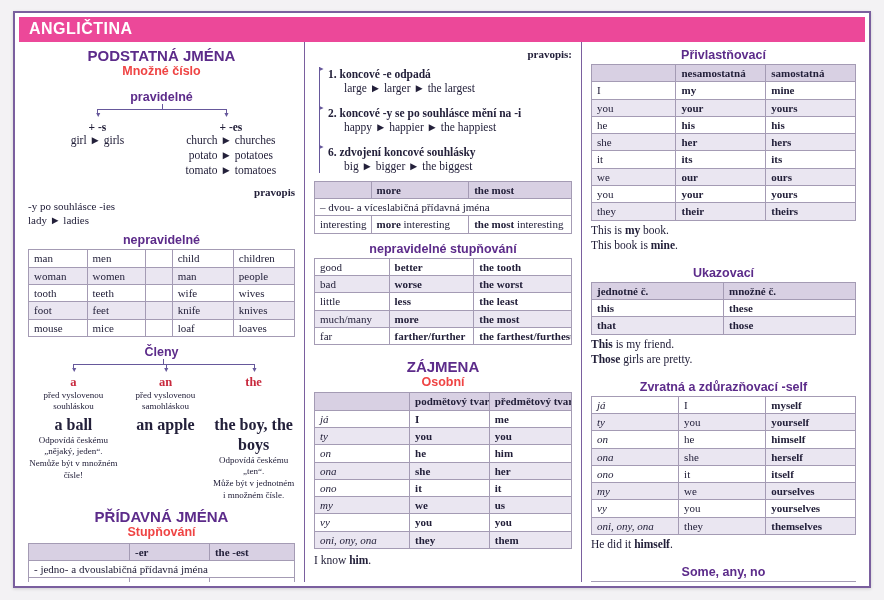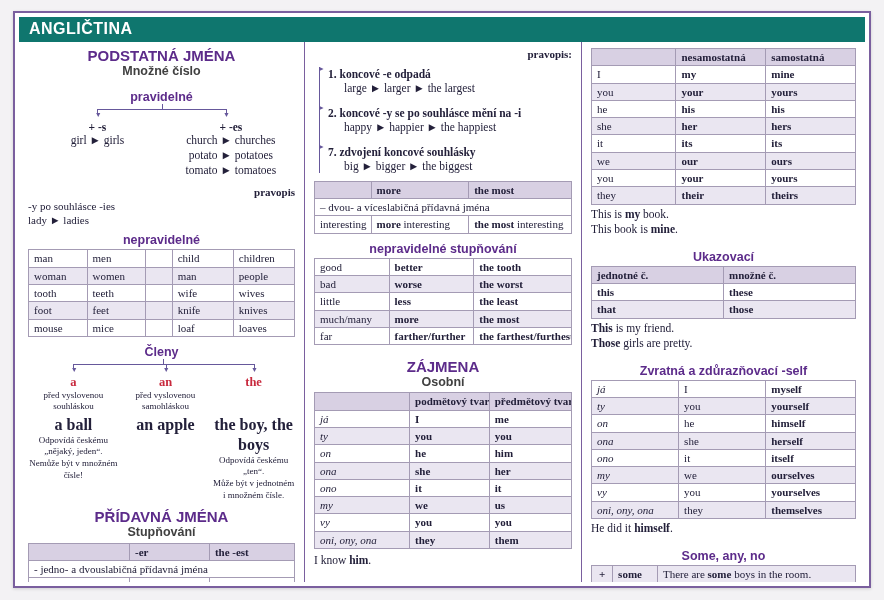--- a/index.html
+++ b/index.html
@@ -13,34 +13,34 @@
   }
   .sheet {
     position: absolute; left: 13px; top: 11px; width: 858px; height: 577px;
     background: #fff;
     border: 2px solid #7a5f9e;
     box-shadow: 0 1px 3px rgba(0,0,0,.15);
     padding: 4px;
     display: flex; flex-direction: column;
   }
   .titlebar {
-    background: #0f766e; color: #fff;
+    background: #ec4899; color: #fff;
     font-family: "Liberation Sans", sans-serif;
     font-weight: bold; font-size: 16px; letter-spacing: .5px;
     padding: 3px 10px 4px; flex: 0 0 auto;
   }
   .content { flex: 1 1 auto; display: flex; overflow: hidden; }
   .col { padding: 6px 9px; overflow: hidden; }
   .col-left   { width: 285px; }
   .col-middle { width: 277px; border-left: 1px solid #7a5f9e; }
   .col-right  { flex: 1; border-left: 1px solid #7a5f9e; }
 
   .h1 { font-family:"Liberation Sans",sans-serif; font-weight:bold; color:#5c2b8a;
         font-size: 15px; text-align:center; line-height:1.1; }
-  .h2 { font-family:"Liberation Sans",sans-serif; font-weight:bold; color:#404040;
+  .h2 { font-family:"Liberation Sans",sans-serif; font-weight:bold; color:#ef4444;
         font-size: 12.5px; text-align:center; line-height:1.1; }
   .h3 { font-family:"Liberation Sans",sans-serif; font-weight:bold; color:#5c2b8a;
         font-size: 12.5px; text-align:center; margin: 6px 0 2px; }
 
   table { border-collapse: collapse; width: 100%; table-layout: fixed;
           font-size: 11px; border: 1px solid #85808f; }
   td { border: 1px solid #a49bb4; padding: 1px 5px; line-height: 1.3; overflow: hidden; white-space: nowrap; }
   thead td { background: #d8d0e3; font-weight: bold; }
   .alt-even tbody tr:nth-child(even) { background: #eae6f1; }
   .alt-odd  tbody tr:nth-child(odd)  { background: #eae6f1; }
@@ -246,21 +246,21 @@
           <span class="rule-label">1. koncové -e odpadá</span>
         </div>
         <div class="rule-ex">large ► larger ► the largest</div>
         <div class="rule">
           <span class="rule-arrow">►</span>
           <span class="rule-label">2. koncové -y se po souhlásce mění na -i</span>
         </div>
         <div class="rule-ex">happy ► happier ► the happiest</div>
         <div class="rule">
           <span class="rule-arrow">►</span>
-          <span class="rule-label">7. zdvojení koncové souhlásky</span>
+          <span class="rule-label">6. zdvojení koncové souhlásky</span>
         </div>
         <div class="rule-ex">big ► bigger ► the biggest</div>
       </div>
 
       <table class="t-more mt4">
         <thead>
           <tr>
             <td></td>
             <td>more</td>
             <td>the most</td>
@@ -359,20 +359,21 @@
               <td>oni, ony, ona</td>
               <td>they</td>
               <td>them</td>
             </tr>
           </tbody>
       </table>
       <div class="ex-line mt4"><span>I know </span><span class="serif-b">him</span><span>.</span></div>
     </div>
 
     <div class="col col-right">
+      <div class="h3" style="margin-top:0">Přivlastňovací</div>
       <table class="t-poss b23 alt-even">
         <thead>
           <tr>
             <td></td>
             <td>nesamostatná</td>
             <td>samostatná</td>
           </tr>
         </thead>
         <tbody>
             <tr>

